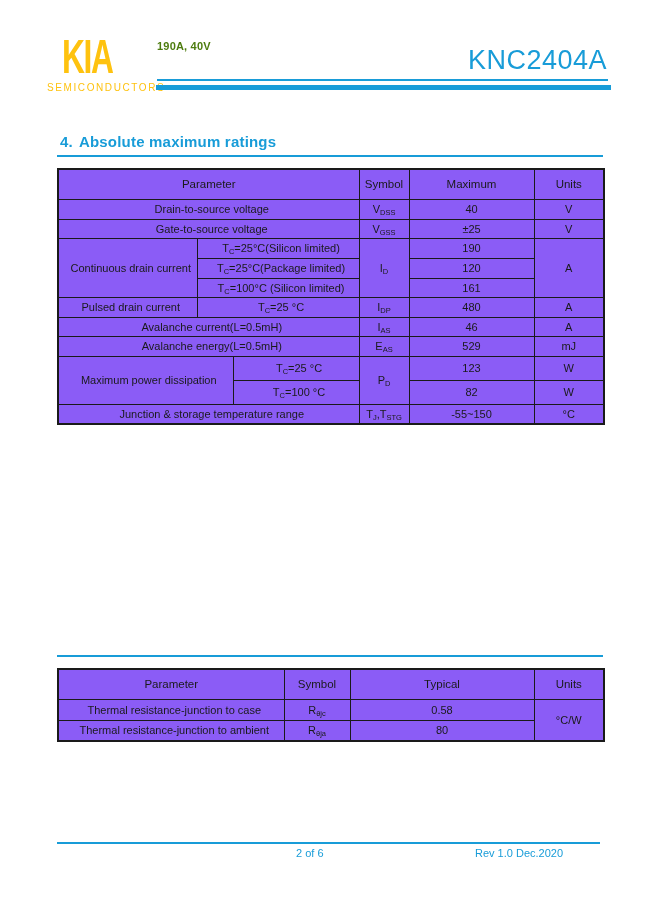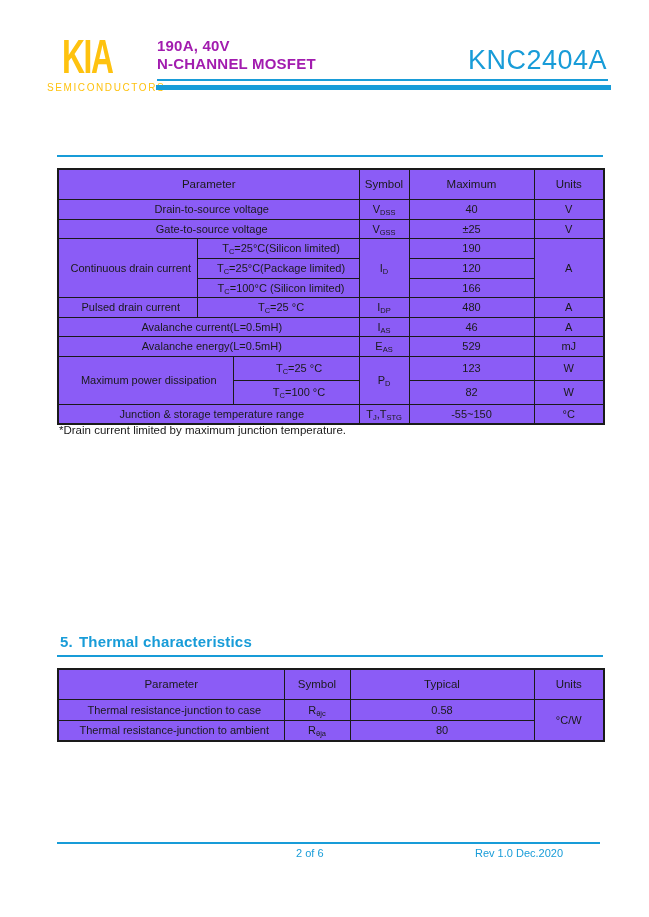--- a/index.html
+++ b/index.html
@@ -5,21 +5,21 @@
   * { margin:0; padding:0; box-sizing:border-box; }
   html,body { background:#fff; }
   body { font-family:"Liberation Sans","DejaVu Sans",sans-serif; color:#1a1a1a; }
   #page { position:relative; width:649px; height:917px; background:#fff; overflow:hidden;padding-left:41px; }
 
   
   .logo-text { position:absolute; left:62px; top:33px; font-size:48px; font-weight:bold;
                color:#fec20f; letter-spacing:-2px; transform:scaleX(0.66); transform-origin:left top; line-height:1; }
   .logo-sub  { position:absolute; left:47px; top:82px; font-size:10px; font-weight:normal;
                color:#fec20f; letter-spacing:1.6px; }
-  .prod-block{ position:absolute; left:157px; top:37px; color:#a21caf; font-size:15px;
+  .prod-block{ position:absolute; left:157px; top:37px; color:#4d7c0f; font-size:11px;
                font-weight:bold; line-height:18px; letter-spacing:0.2px; }
   .part-no   { position:absolute; right:42px; top:45px; color:#189cd8; font-size:27px;
                font-weight:400; letter-spacing:0.5px; }
   .rule-thin { position:absolute; left:157px; top:79px; width:451px; height:2px; background:#189cd8; }
   .rule-thick{ position:absolute; left:156px; top:85px; width:455px; height:5px; background:#189cd8; }
 
   
   .sec-title { position:absolute; color:#189cd8; font-size:15px; font-weight:bold; letter-spacing:0.2px; }
   .sec-title .num { margin-right:6px; }
   .sec-rule  { position:absolute; left:57px; width:546px; height:2px; background:#189cd8; }
@@ -42,26 +42,28 @@
 </style>
 </head>
 <body>
 
 <div id="page">
 
   <div class="logo-text">KIA</div>
   <div class="logo-sub">SEMICONDUCTORS</div>
   <div class="prod-block">
     <div>190A, 40V</div>
-    <div>N-CHANNEL MOSFET</div>
   </div>
   <div class="part-no">KNC2404A</div>
   <div class="rule-thin"></div>
   <div class="rule-thick"></div>
 
+  <div class="sec-title" style="left:60px; top:133px;">
+    <span class="num">4.</span><span>Absolute maximum ratings</span>
+  </div>
   <div class="sec-rule" style="top:155px;"></div>
 
   <table class="t-outer" style="left:57px; top:168px; width:546px;">
     <colgroup>
       <col style="width:139px">
         <col style="width:36px">
         <col style="width:126px">
       <col style="width:50px">
         <col style="width:125px">
         <col style="width:70px">
@@ -91,21 +93,21 @@
       <td rowspan="3">I<sub>D</sub></td>
       <td>190</td>
       <td rowspan="3">A</td>
     </tr>
     <tr class="h20">
       <td colspan="2" class="pl">T<sub>C</sub>=25°C(Package limited)</td>
       <td>120</td>
     </tr>
     <tr class="h19">
       <td colspan="2" class="pl">T<sub>C</sub>=100°C (Silicon limited)</td>
-      <td>166</td>
+      <td>161</td>
     </tr>
     <tr class="h20">
       <td class="pl">Pulsed drain current</td>
       <td colspan="2" class="pl">T<sub>C</sub>=25 °C</td>
       <td>I<sub>DP</sub></td>
       <td>480</td>
       <td>A</td>
     </tr>
     <tr class="h19">
       <td colspan="3" class="pl">Avalanche current(L=0.5mH)</td>
@@ -133,25 +135,21 @@
     </tr>
     <tr class="h20">
       <td colspan="3" class="pl">Junction &amp; storage temperature range</td>
       <td>T<sub>J</sub>,T<sub>STG</sub></td>
       <td>-55~150</td>
       <td>°C</td>
     </tr>
   </tbody>
     </table>
 
-  <div class="footnote">*Drain current limited by maximum junction temperature.</div>
 
-  <div class="sec-title" style="left:60px; top:633px;">
-    <span class="num">5.</span><span>Thermal characteristics</span>
-  </div>
   <div class="sec-rule" style="top:655px;"></div>
 
   <table class="t-outer" style="left:57px; top:668px; width:546px;">
     <colgroup>
       <col style="width:226px">
         <col style="width:66px">
         <col style="width:184px">
         <col style="width:70px">
     </colgroup>
     <tbody>

